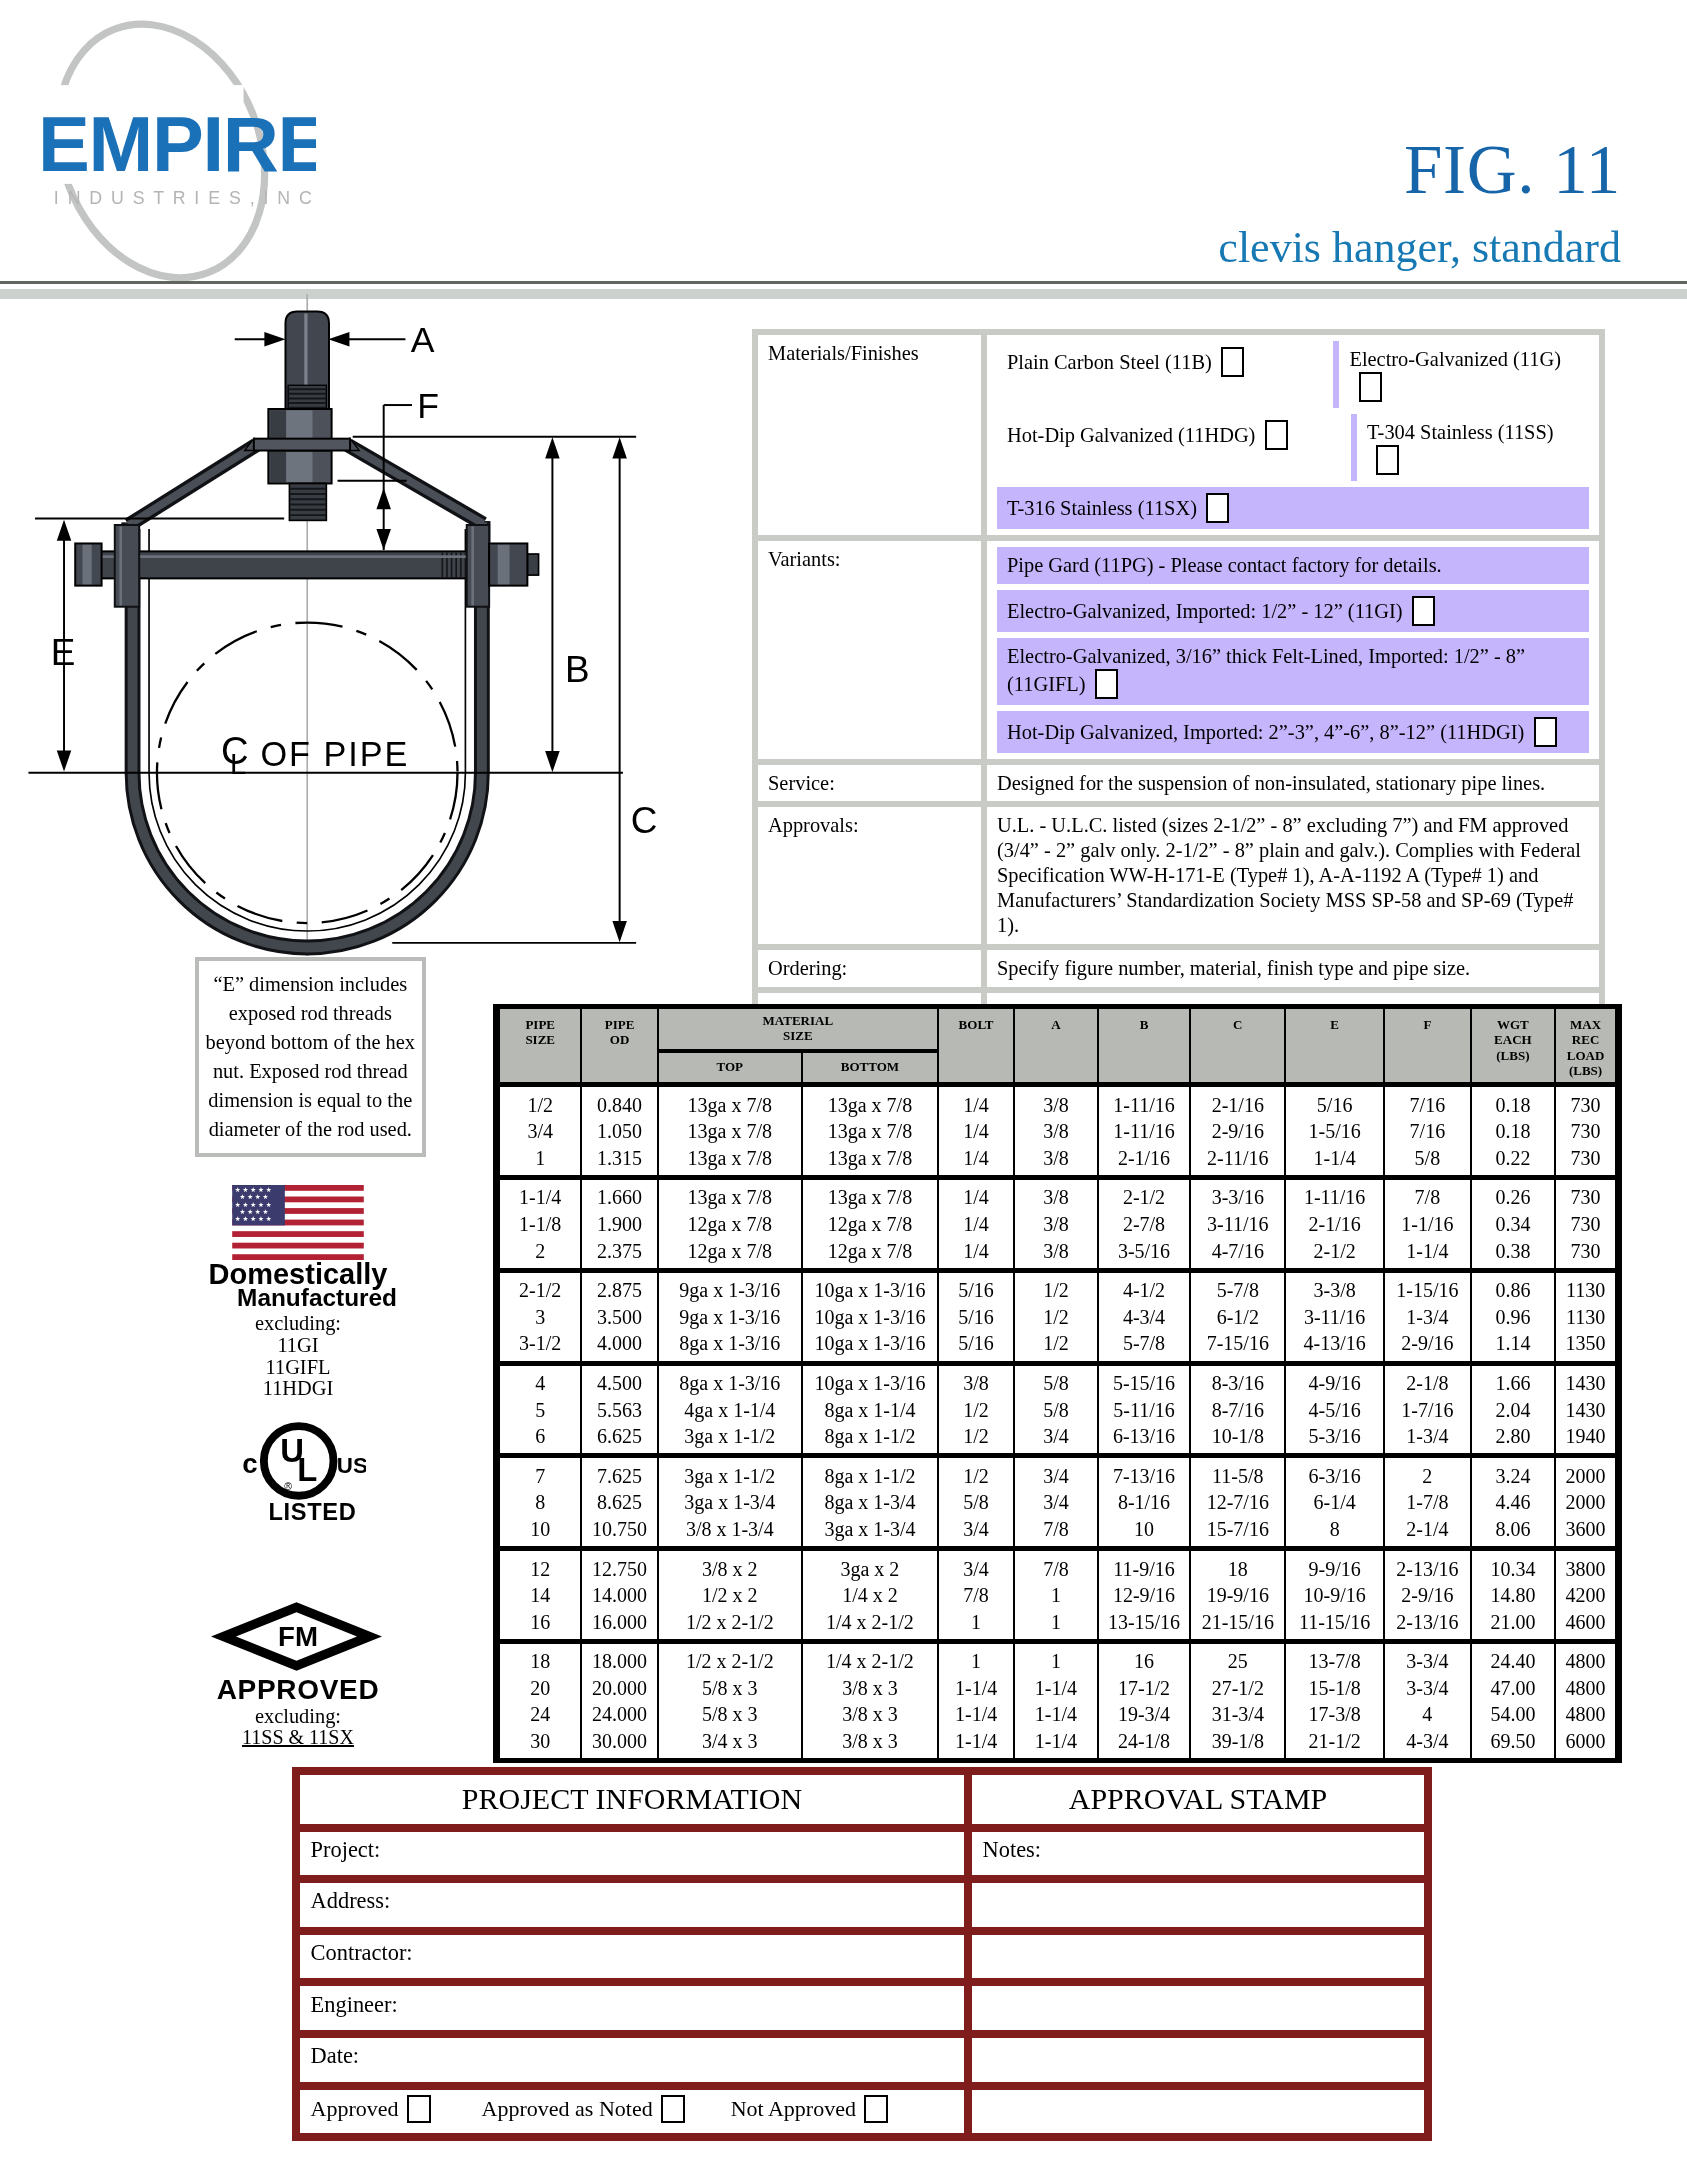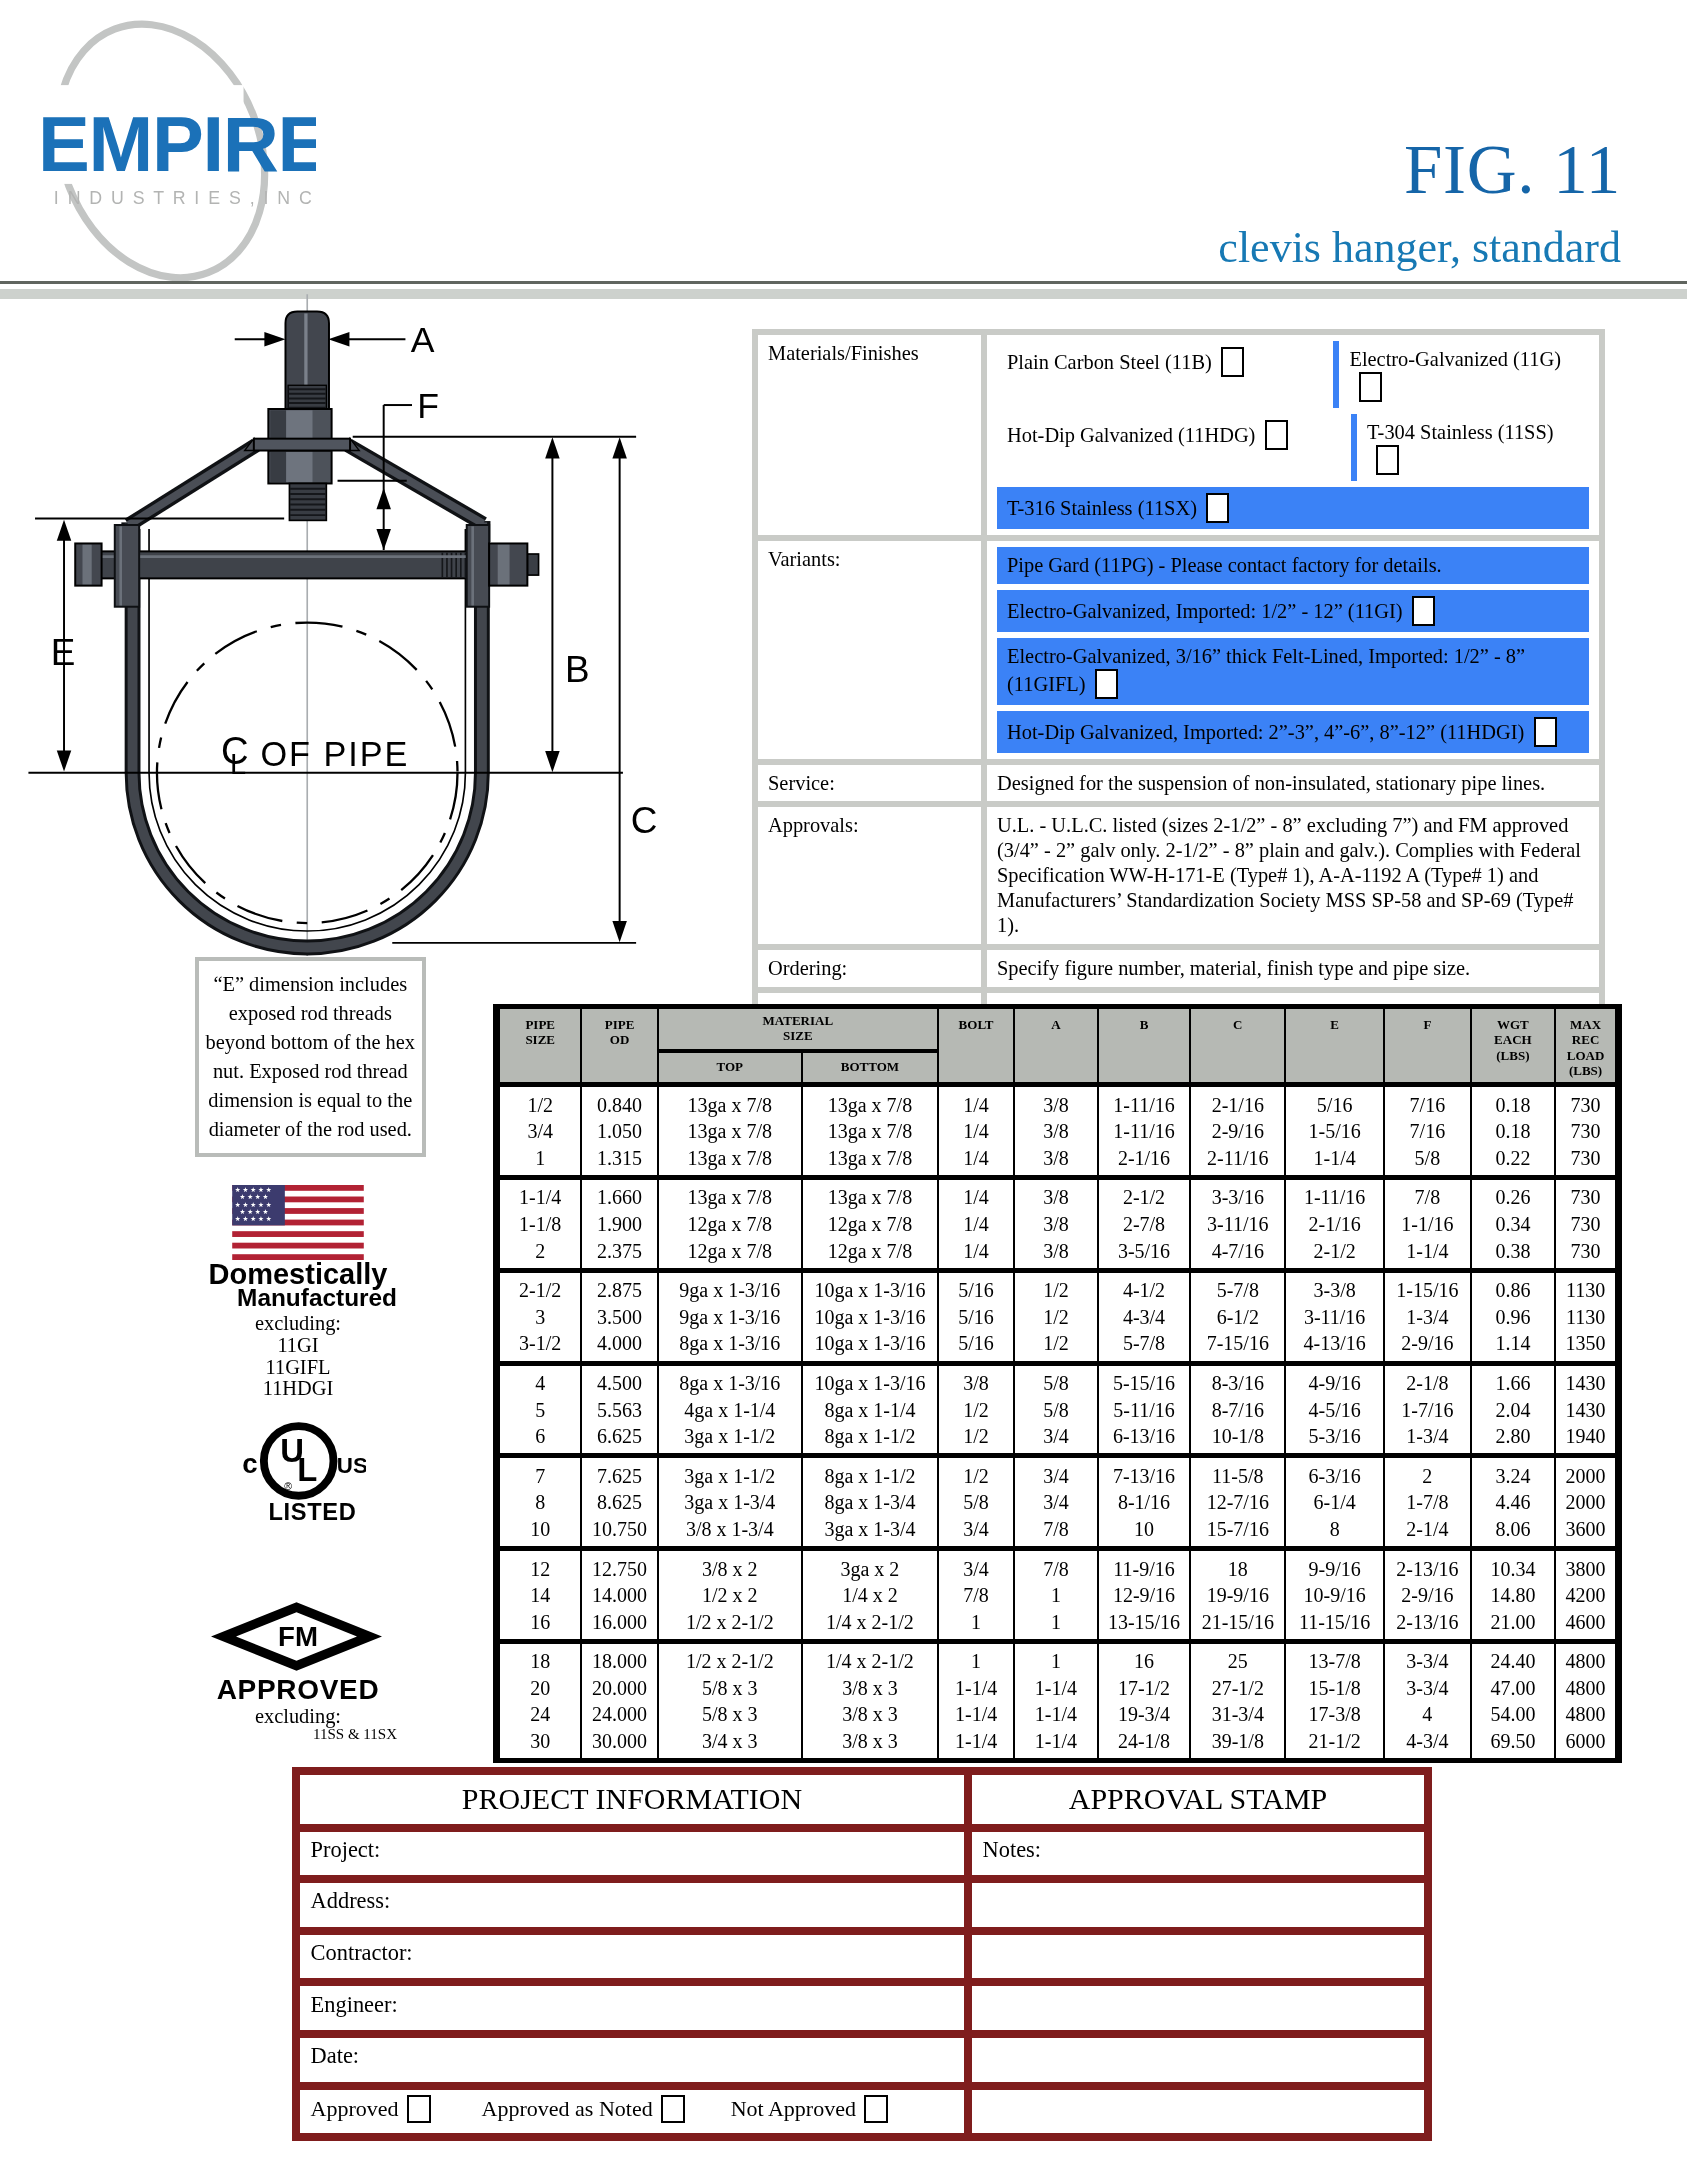--- a/index.html
+++ b/index.html
@@ -14,42 +14,42 @@
   #rule-thin{left:0;top:281px;width:1687px;height:2.6px;background:#60655f;}
   #rule-band{left:0;top:289px;width:1687px;height:10px;background:#cdd1cd;}
 
   
   #spec{left:752px;top:305px;width:853px;}
   table.spec{border-collapse:separate;border-spacing:6px;background:#c9cbc7;width:100%;margin-top:24px;}
   table.spec td{background:#fff;font-size:20.4px;line-height:1.22;padding:6px 10px;vertical-align:top;}
   td.sp-label{width:203px;background:#fff;}
   td.sp-wrap{padding:0;background:transparent;}
   table.inner{border-collapse:separate;border-spacing:0 6px;width:100%;margin:-6px 0;}
-  table.inner td{background:#3b82f6;}
+  table.inner td{background:#c4b5fd;}
   table.inner2{border-collapse:separate;border-spacing:6px 0;width:calc(100% + 12px);margin:0 -6px;table-layout:fixed;}
   table.inner2 td{background:#fff;}
   .cbx{display:inline-block;width:19px;height:26px;border:2px solid #000;background:#fff;vertical-align:-8px;margin-left:9.2px;}
   .cbx-sm{display:inline-block;width:20px;height:24px;border:2px solid #000;background:#fff;vertical-align:-6px;margin-left:8px;}
 
   
   #e-note{left:195px;top:957px;width:212px;border:4px solid #b9bcb9;background:#fff;
           font-size:20.4px;line-height:1.42;text-align:center;padding:9.2px 5.3px;}
 
   
   .sans{font-family:"Liberation Sans",sans-serif;}
   #flag{left:232px;top:1185px;}
   #dom1{left:199px;top:1258px;width:198px;text-align:center;font-weight:900;font-size:29px;letter-spacing:0px;}
   #dom2{left:199px;top:1284px;width:198px;text-align:right;font-weight:700;font-size:24.4px;}
   #dom-ex{left:199px;top:1312px;width:198px;text-align:center;font-size:20.4px;}
   .dom-item{left:199px;width:198px;text-align:center;font-size:20.4px;}
   #ul-logo{left:234px;top:1411px;}
   #fm-logo{left:211px;top:1602px;}
   #fm-approved{left:199px;top:1674px;width:198px;text-align:center;font-weight:900;font-size:28px;letter-spacing:0.7px;}
   #fm-ex{left:199px;top:1705px;width:198px;text-align:center;font-size:20.4px;}
-  #fm-items{left:199px;top:1726px;width:198px;text-align:right;font-size:15px;}
+  #fm-items{left:199px;top:1726px;width:198px;text-align:center;font-size:20px;text-decoration:underline;}
 
   
   #main-table{left:493px;top:1004px;width:1119px;border:5.3px solid #000;background:#fff;}
   table.main{border-collapse:collapse;width:100%;table-layout:fixed;}
   table.main th{background:#b6b9b4;border-left:2.6px solid #000;border-right:2.6px solid #000;
       font-weight:bold;font-size:13px;line-height:1.18;padding:8px 1.3px 4px 1.3px;vertical-align:top;
       white-space:pre-line;text-align:center;}
   table.main th.mat{vertical-align:middle;padding-top:2.6px;margin-left:32px;}
   table.main tr.sub th{border-top:4.6px solid #000;vertical-align:middle;padding-top:5.3px;padding-bottom:6.6px;}
   table.main td{border-left:2.6px solid #000;border-right:2.6px solid #000;text-align:center;

